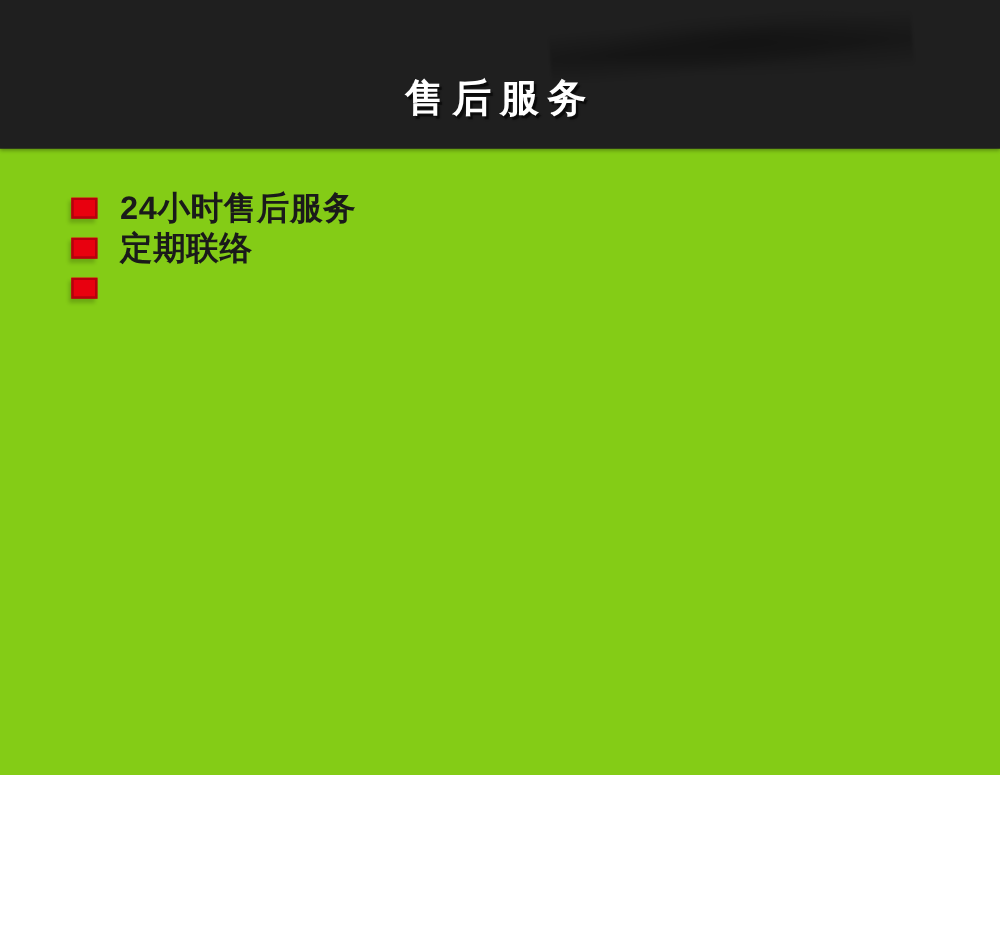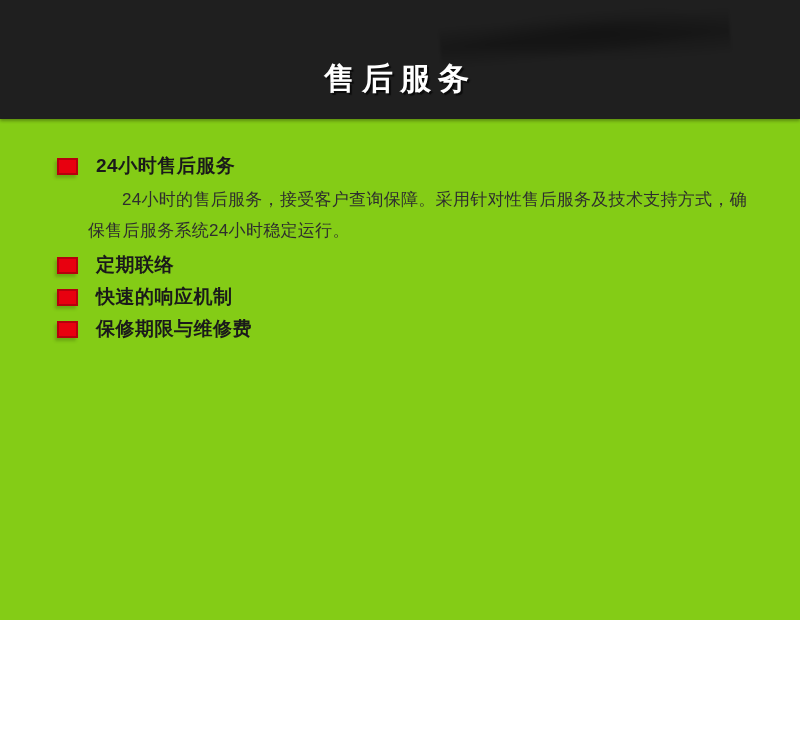--- a/index.html
+++ b/index.html
@@ -69,21 +69,21 @@
   .bullet {
     flex: 0 0 auto;
     width: 21px;
     height: 17px;
     background: #e8000f;
     box-shadow: inset 0 0 0 2px rgba(140,0,12,0.55), -2px 3px 3px rgba(0,0,0,0.18);
     margin-right: 18px;
   }
   .sec-head h2 {
     margin: 0;
-    font-size: 19px;
+    font-size: 26px;
     font-weight: 700;
     color: #1a1a1a;
     letter-spacing: 0.5px;
   }
   .section p {
     margin: 0 0 0 31px;
     width: 659px;
     font-size: 17px;
     line-height: 31px;
     color: #2e2e2e;
@@ -102,38 +102,32 @@
     <h1 class="banner-title">售后服务</h1>
   </header>
 
   <main class="content">
 
     <section class="section">
       <div class="sec-head">
         <span class="bullet"></span>
         <h2>24小时售后服务</h2>
       </div>
-      <p>24小时的售后服务，接受客户查询保障。采用针对性售后服务及技术支持方式，确保售后服务系统24小时稳定运行。</p>
     </section>
 
     <section class="section">
       <div class="sec-head">
         <span class="bullet"></span>
         <h2>定期联络</h2>
       </div>
     </section>
 
     <section class="section">
       <div class="sec-head">
         <span class="bullet"></span>
-        <h2>快速的响应机制</h2>
       </div>
     </section>
 
     <section class="section">
-      <div class="sec-head">
-        <span class="bullet"></span>
-        <h2>保修期限与维修费</h2>
-      </div>
     </section>
 
   </main>
 </div>
 
 </body></html>

